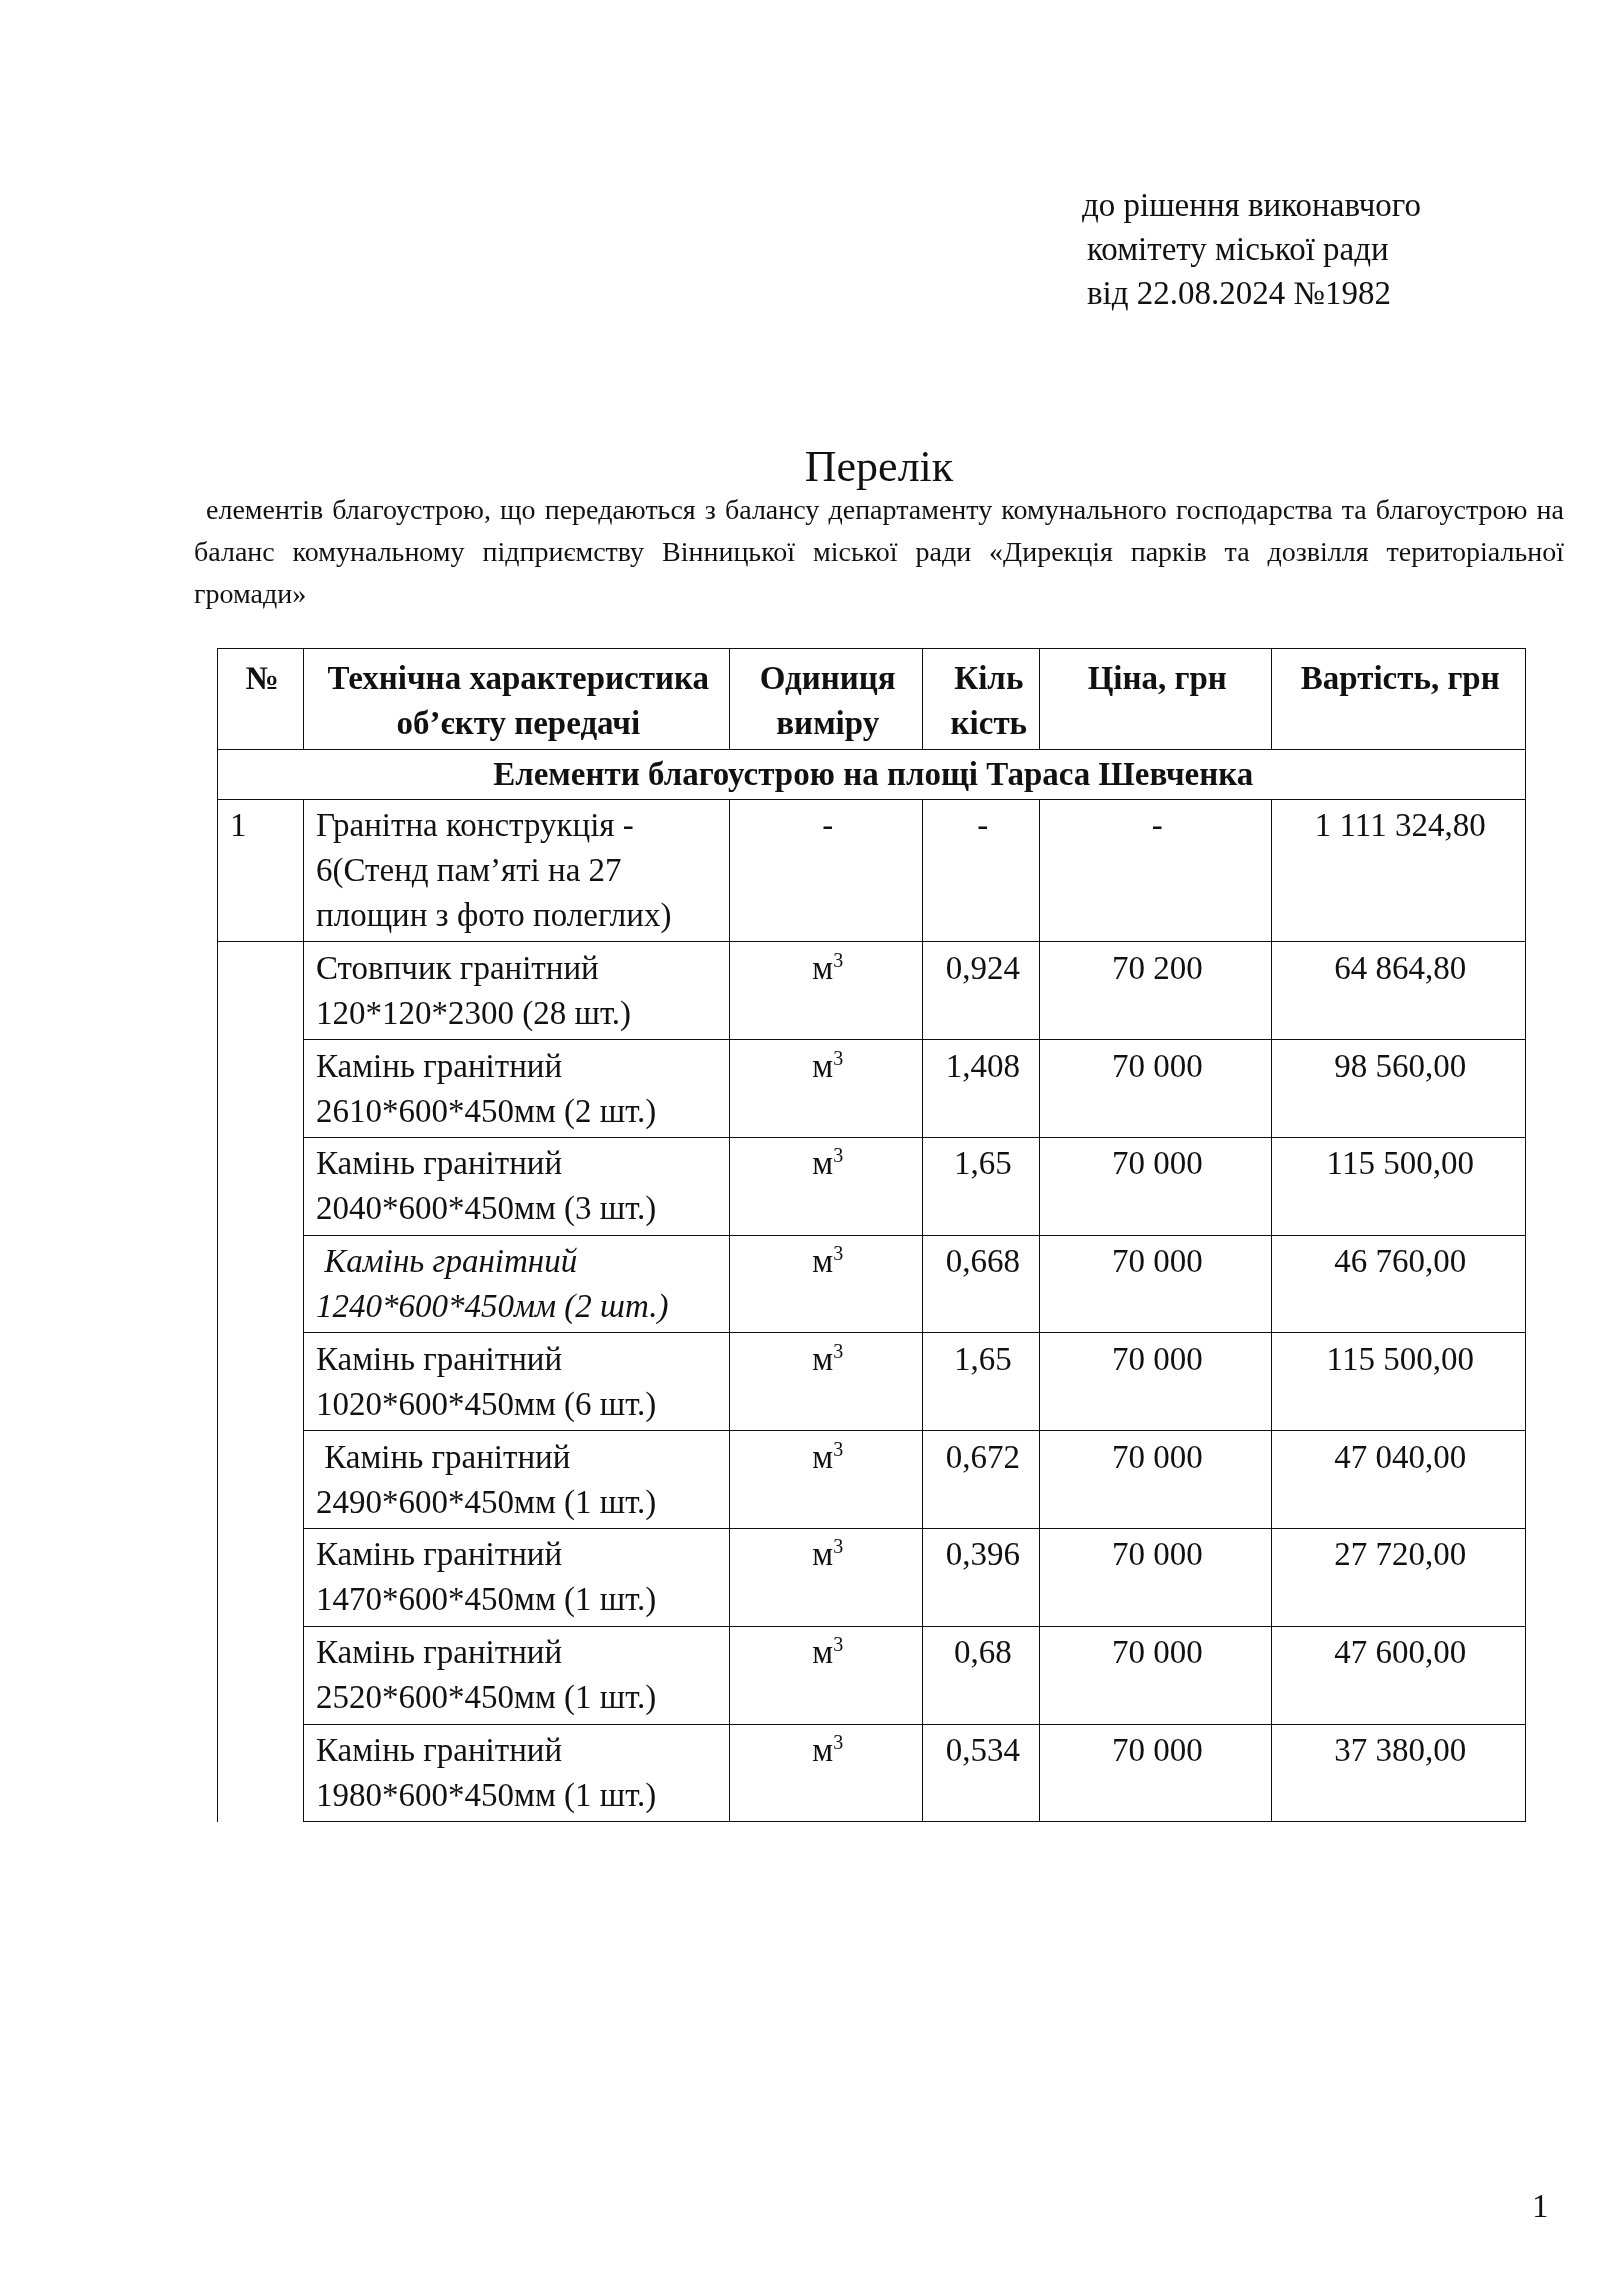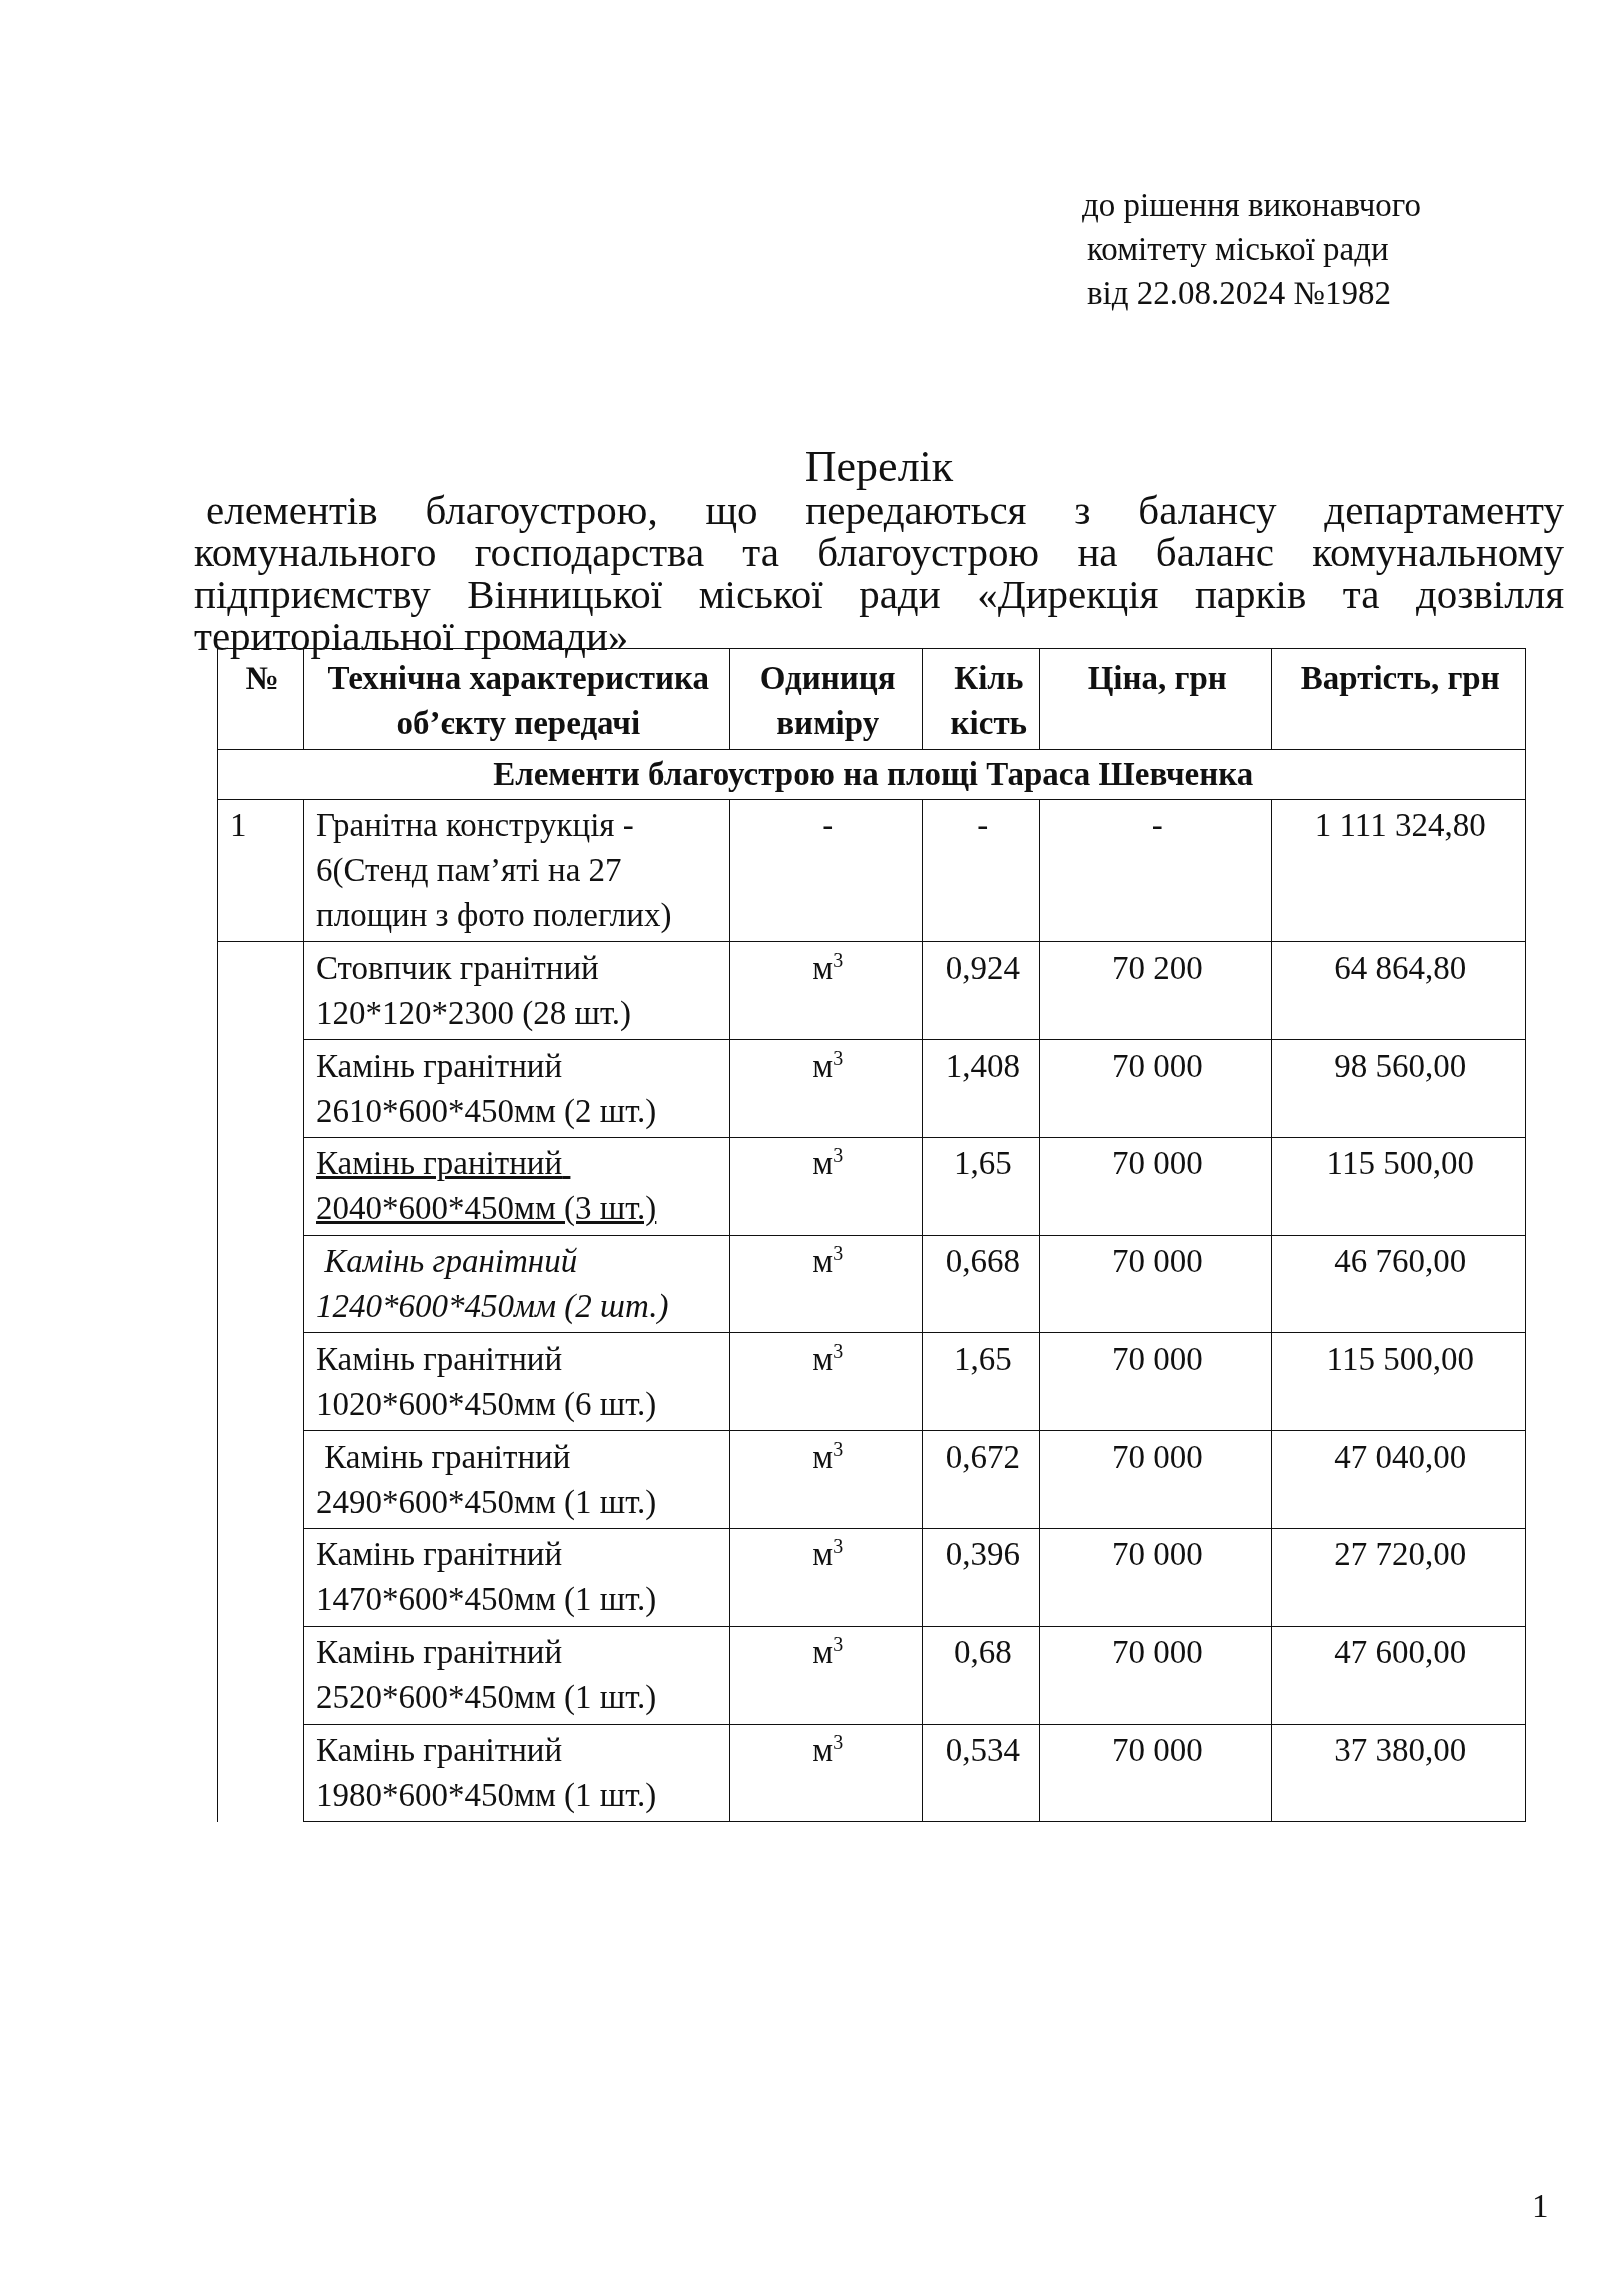--- a/index.html
+++ b/index.html
@@ -13,21 +13,21 @@
       font-size: 33px; line-height: 44px;
     }
     .appendix div { white-space: nowrap; }
     .appendix .ind { padding-left: 5px; }
     .title {
       position: absolute; left: 194px; top: 446px; width: 1370px;
       font-size: 44px; line-height: 42px; text-align: center;
     }
     .intro {
       position: absolute; left: 194px; top: 489px; width: 1370px;
-      font-size: 41px; line-height: 42px; text-align: justify;
+      font-size: 28px; line-height: 42px; text-align: justify;
       text-align-last: left;
     }
     .intro .first { text-indent: 12px; }
     table.list {
       position: absolute; left: 217px; top: 648px;
       border-collapse: collapse; table-layout: fixed;
       font-size: 33px; line-height: 45px;
     }
     table.list td, table.list th {
       border: 1.7px solid #111; vertical-align: top; padding: 3.4px 8.5px 3.4px 12px;
@@ -105,21 +105,21 @@
         <td class="cost">64 864,80</td>
       </tr>
       <tr>
         <td style="white-space: pre-wrap;">Камінь гранітний 2610*600*450мм (2 шт.)</td>
         <td class="center"><span>м</span><sup>3</sup></td>
         <td class="qty">1,408</td>
         <td class="center">70 000</td>
         <td class="cost">98 560,00</td>
       </tr>
       <tr>
-        <td style="white-space: pre-wrap; text-decoration: underline;">Камінь гранітний 2040*600*450мм (3 шт.)</td>
+        <td style="white-space: pre-wrap;">Камінь гранітний 2040*600*450мм (3 шт.)</td>
         <td class="center"><span>м</span><sup>3</sup></td>
         <td class="qty">1,65</td>
         <td class="center">70 000</td>
         <td class="cost">115 500,00</td>
       </tr>
       <tr>
         <td style="white-space: pre-wrap; font-style: italic;"> Камінь гранітний 1240*600*450мм (2 шт.)</td>
         <td class="center"><span>м</span><sup>3</sup></td>
         <td class="qty">0,668</td>
         <td class="center">70 000</td>

